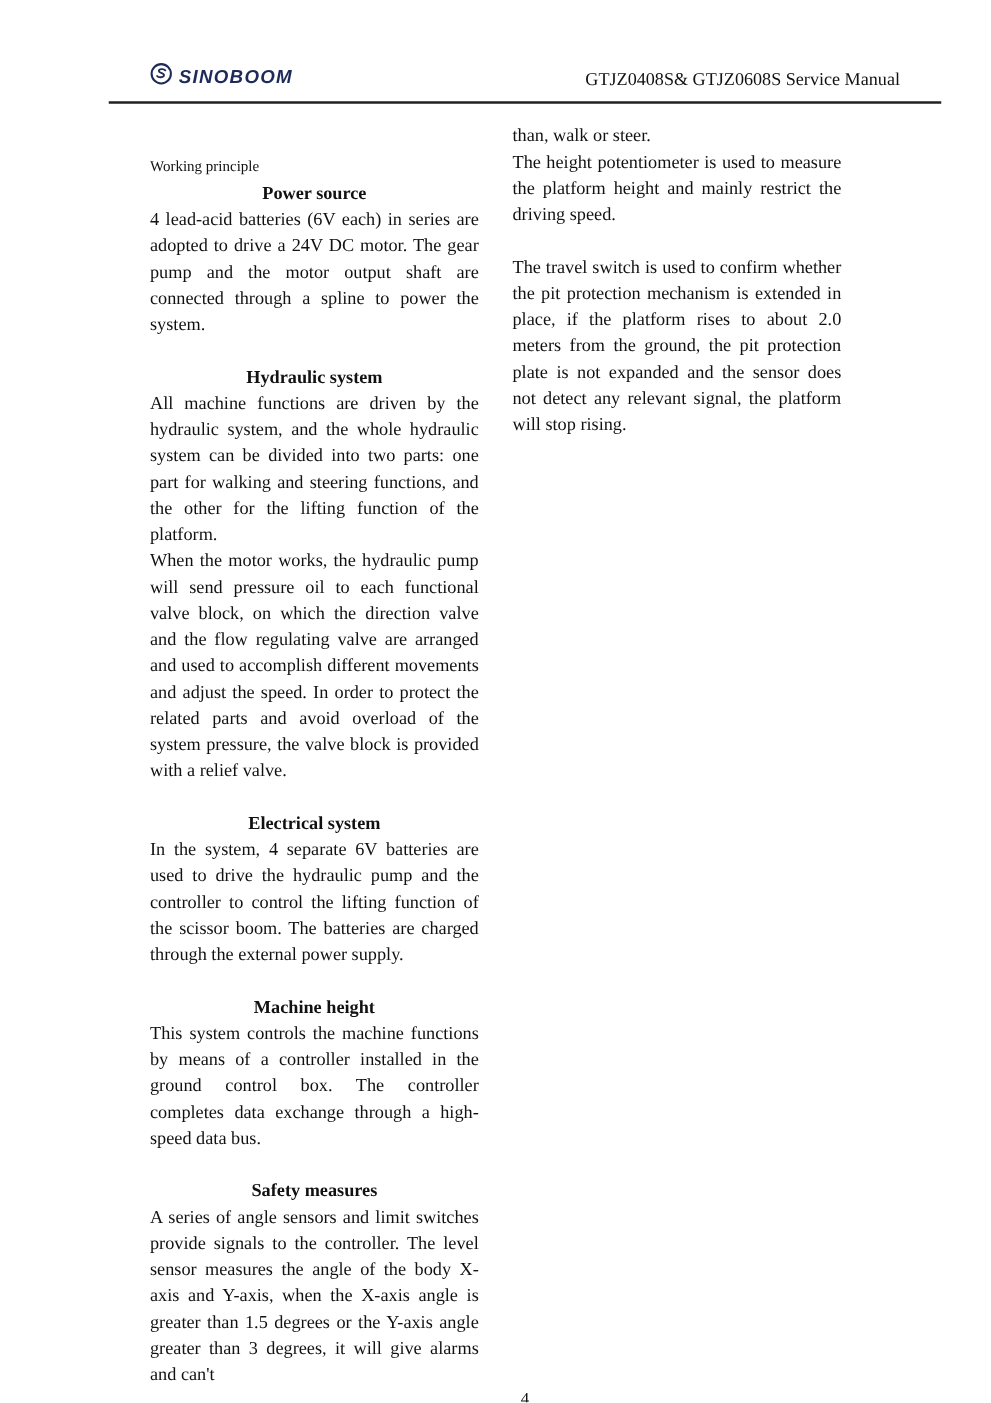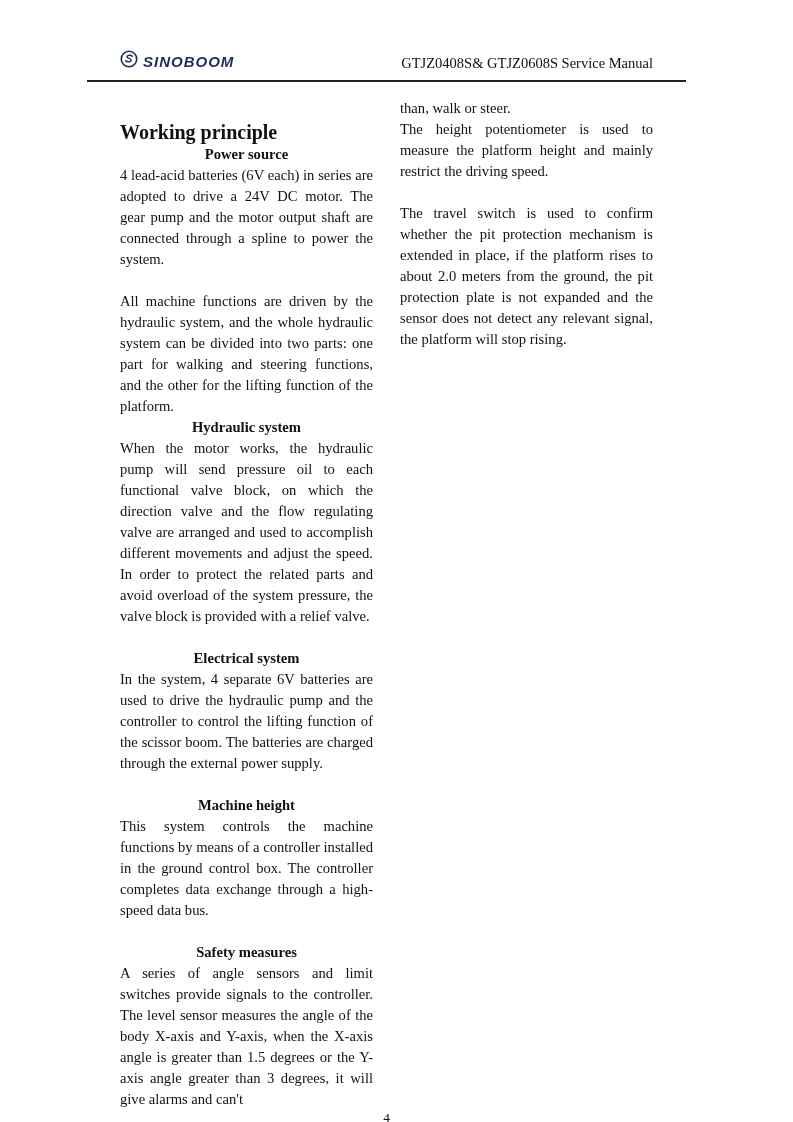--- a/index.html
+++ b/index.html
@@ -5,21 +5,21 @@
   * { margin:0; padding:0; box-sizing:border-box; }
   html,body { background:#ffffff; }
   .page {
     position:relative;
     width:793px; height:1122px;
     margin:0 auto;
     background:#ffffff;
     font-family:"Liberation Serif", serif;
     color:#111111;
     display:flex; flex-direction:column;
-    padding:50px 107px 62px 87px;
+    padding:50px 40px 62px 87px;
     overflow:hidden;
   }
   .header {
     display:flex; justify-content:space-between; align-items:flex-end;
     padding:0 33px;
     margin-bottom:8px;
   }
   .logo { display:flex; align-items:center; gap:5px; }
   .logo-text {
     font-family:"Liberation Sans", sans-serif;
@@ -41,21 +41,21 @@
   .content {
     flex:1 1 auto;
     display:flex;
     gap:27px;
     padding:0 33px;
     align-items:flex-start;
   }
   .col { width:263px; }
   .block { font-size:14.6px; line-height:21px; }
   .block.title {
-    font-size:20px; font-weight:700;
+    font-size:12px; font-weight:400;
     line-height:24px;
     margin-top:22px;
   }
   .block.heading { font-weight:700;text-align:center; }
   .block.para { text-align:justify; }
   .block.spacer { height:21px; }
   .footer {
     margin-top:auto;
     text-align:center;
     font-size:13.5px;
@@ -81,22 +81,22 @@
   </div>
 
   <hr class="rule">
 
   <div class="content">
     <div class="col">
         <div class="block title">Working principle</div>
         <div class="block heading">Power source</div>
         <div class="block para">4 lead-acid batteries (6V each) in series are adopted to drive a 24V DC motor. The gear pump and the motor output shaft are connected through a spline to power the system.</div>
         <div class="block spacer"></div>
+        <div class="block heading">Hydraulic system</div>
         <div class="block para">All machine functions are driven by the hydraulic system, and the whole hydraulic system can be divided into two parts: one part for walking and steering functions, and the other for the lifting function of the platform.</div>
-        <div class="block heading">Hydraulic system</div>
         <div class="block para">When the motor works, the hydraulic pump will send pressure oil to each functional valve block, on which the direction valve and the flow regulating valve are arranged and used to accomplish different movements and adjust the speed. In order to protect the related parts and avoid overload of the system pressure, the valve block is provided with a relief valve.</div>
         <div class="block spacer"></div>
         <div class="block heading">Electrical system</div>
         <div class="block para">In the system, 4 separate 6V batteries are used to drive the hydraulic pump and the controller to control the lifting function of the scissor boom. The batteries are charged through the external power supply.</div>
         <div class="block spacer"></div>
         <div class="block heading">Machine height</div>
         <div class="block para">This system controls the machine functions by means of a controller installed in the ground control box. The controller completes data exchange through a high-speed data bus.</div>
         <div class="block spacer"></div>
         <div class="block heading">Safety measures</div>
         <div class="block para">A series of angle sensors and limit switches provide signals to the controller. The level sensor measures the angle of the body X-axis and Y-axis, when the X-axis angle is greater than 1.5 degrees or the Y-axis angle greater than 3 degrees, it will give alarms and can't</div>

